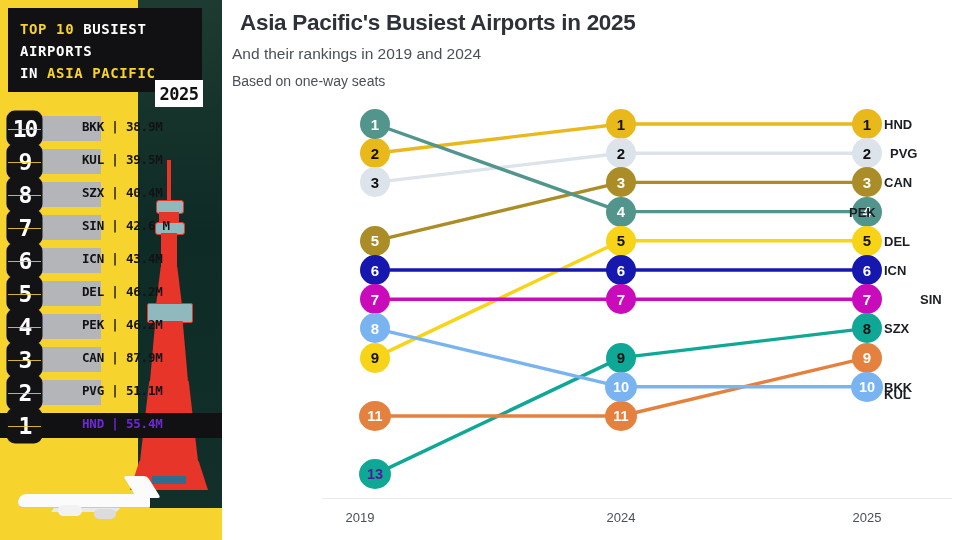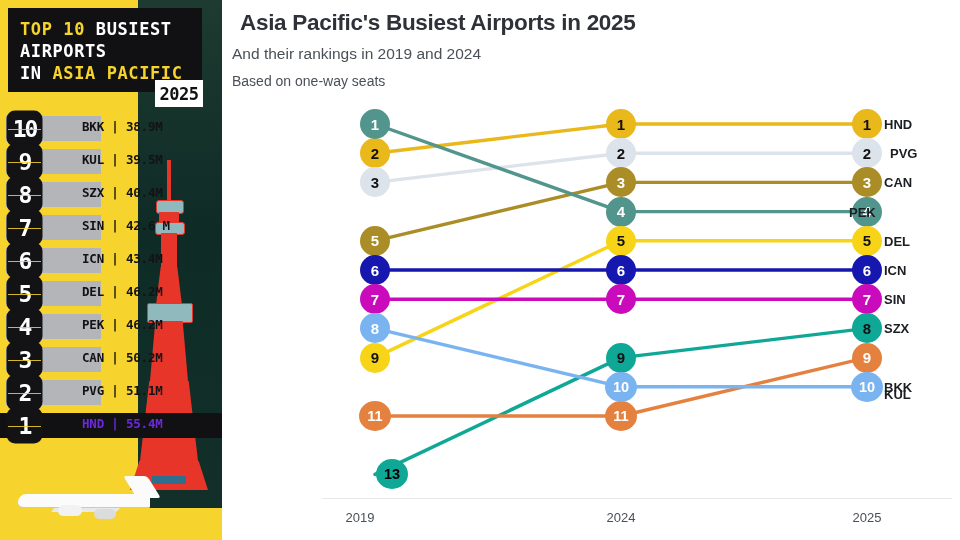--- a/index.html
+++ b/index.html
@@ -19,21 +19,21 @@
 
   .tower{position:absolute;left:126px;top:160px;width:86px;height:330px;}
   .tower .mast{position:absolute;left:43px;top:0;width:3px;height:42px;background:#E8352A;}
   .tower .seg{position:absolute;background:#E8352A;}
   .tower .deck{position:absolute;background:#8FB9BC;border:1px solid #E8352A;}
 
   .hdr{position:absolute;left:8px;top:8px;width:194px;height:84px;background:#111113;}
   .hdr-txt{
     position:absolute;left:12px;top:10px;width:180px;
     font-family:"DejaVu Sans Mono","Liberation Mono",monospace;
-    font-weight:bold;font-size:17px;line-height:22px;
+    font-weight:bold;font-size:14px;line-height:22px;
     letter-spacing:.6px;color:#ffffff;
   }
   .hdr-txt .hl{color:#F6D32D;}
   .yearbadge{
     position:absolute;left:155px;top:80px;width:48px;height:27px;background:#ffffff;
     display:flex;align-items:center;justify-content:center;
     font-family:"DejaVu Sans Mono","Liberation Mono",monospace;
     font-weight:bold;font-size:17px;color:#111113;letter-spacing:-.5px;
   }
 
@@ -167,21 +167,21 @@
           <div class="rank-txt">DEL | 46.2M</div>
         </div>
         <div class="rank-row">
           <div class="rank-bar"></div>
           <div class="flip">4</div>
           <div class="rank-txt">PEK | 46.2M</div>
         </div>
         <div class="rank-row">
           <div class="rank-bar"></div>
           <div class="flip">3</div>
-          <div class="rank-txt">CAN | 50.2M</div>
+          <div class="rank-txt">CAN | 87.9M</div>
         </div>
         <div class="rank-row">
           <div class="rank-bar"></div>
           <div class="flip">2</div>
           <div class="rank-txt">PVG | 51.1M</div>
         </div>
         <div class="rank-row top">
           <div class="rank-bar"></div>
           <div class="flip">1</div>
           <div class="rank-txt">HND | 55.4M</div>
@@ -247,22 +247,22 @@
           <div class="node" style="left: 399px; top: 240.8px; background: rgb(247, 212, 23); color: rgb(17, 17, 19);">5</div>
           <div class="node" style="left: 645px; top: 240.8px; background: rgb(247, 212, 23); color: rgb(17, 17, 19);">5</div>
           <div class="endlabel" style="left: 662px; top: 240.8px;">DEL</div>
           <div class="node" style="left: 153px; top: 270px; background: rgb(22, 23, 174); color: rgb(255, 255, 255);">6</div>
           <div class="node" style="left: 399px; top: 270px; background: rgb(22, 23, 174); color: rgb(255, 255, 255);">6</div>
           <div class="node" style="left: 645px; top: 270px; background: rgb(22, 23, 174); color: rgb(255, 255, 255);">6</div>
           <div class="endlabel" style="left: 662px; top: 270px;">ICN</div>
           <div class="node" style="left: 153px; top: 299.2px; background: rgb(201, 11, 187); color: rgb(255, 255, 255);">7</div>
           <div class="node" style="left: 399px; top: 299.2px; background: rgb(201, 11, 187); color: rgb(255, 255, 255);">7</div>
           <div class="node" style="left: 645px; top: 299.2px; background: rgb(201, 11, 187); color: rgb(255, 255, 255);">7</div>
-          <div class="endlabel" style="left: 662px; top: 299.2px;">SIN</div>
-          <div class="node wide" style="left: 170px; top: 474.4px; background: rgb(15, 167, 150); color: #000000;">13</div>
+          <div class="endlabel" style="left: 698px; top: 299.2px;">SIN</div>
+          <div class="node wide" style="left: 153px; top: 474.4px; background: rgb(15, 167, 150); color: #4c1d95;">13</div>
           <div class="node" style="left: 399px; top: 357.6px; background: rgb(15, 167, 150); color: rgb(17, 17, 19);">9</div>
           <div class="node" style="left: 645px; top: 328.4px; background: rgb(15, 167, 150); color: rgb(17, 17, 19);">8</div>
           <div class="endlabel" style="left: 662px; top: 328.4px;">SZX</div>
           <div class="node wide" style="left: 153px; top: 416px; background: rgb(228, 129, 63); color: rgb(255, 255, 255);">11</div>
           <div class="node wide" style="left: 399px; top: 416px; background: rgb(228, 129, 63); color: rgb(255, 255, 255);">11</div>
           <div class="node" style="left: 645px; top: 357.6px; background: rgb(228, 129, 63); color: rgb(255, 255, 255);">9</div>
           <div class="endlabel" style="left: 662px; top: 357.6px; margin-top: 36px;">KUL</div>
           <div class="node" style="left: 153px; top: 328.4px; background: rgb(121, 180, 240); color: rgb(255, 255, 255);">8</div>
           <div class="node wide" style="left: 399px; top: 386.8px; background: rgb(121, 180, 240); color: rgb(255, 255, 255);">10</div>
           <div class="node wide" style="left: 645px; top: 386.8px; background: rgb(121, 180, 240); color: rgb(255, 255, 255);">10</div>

